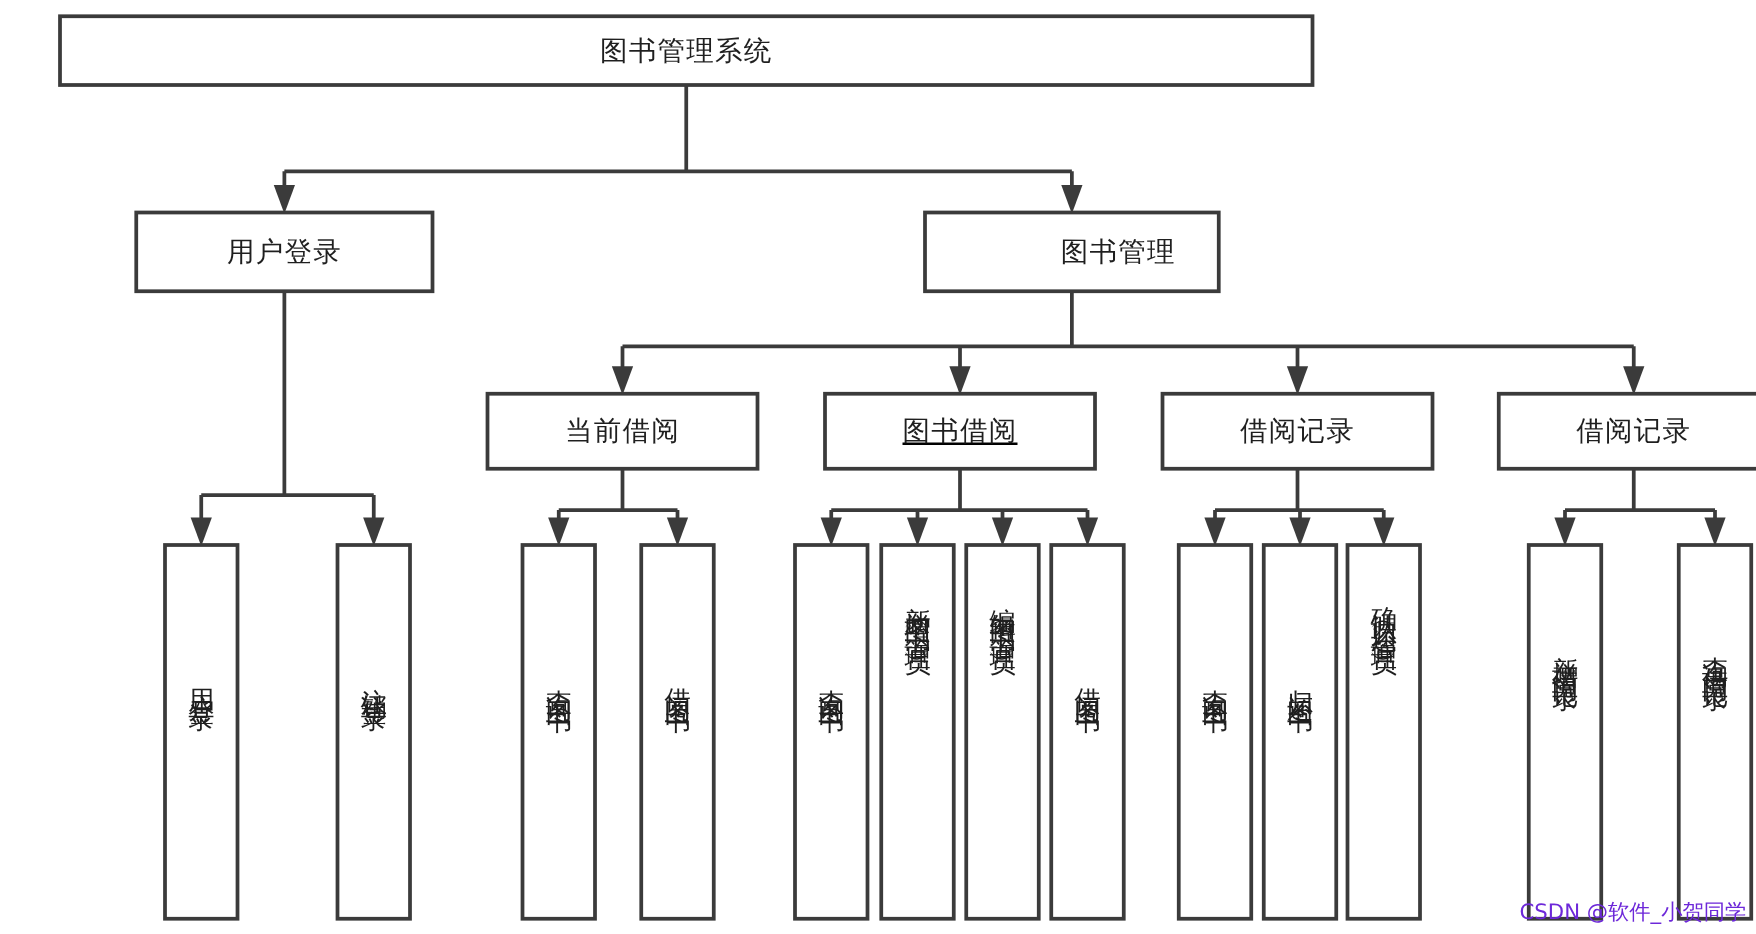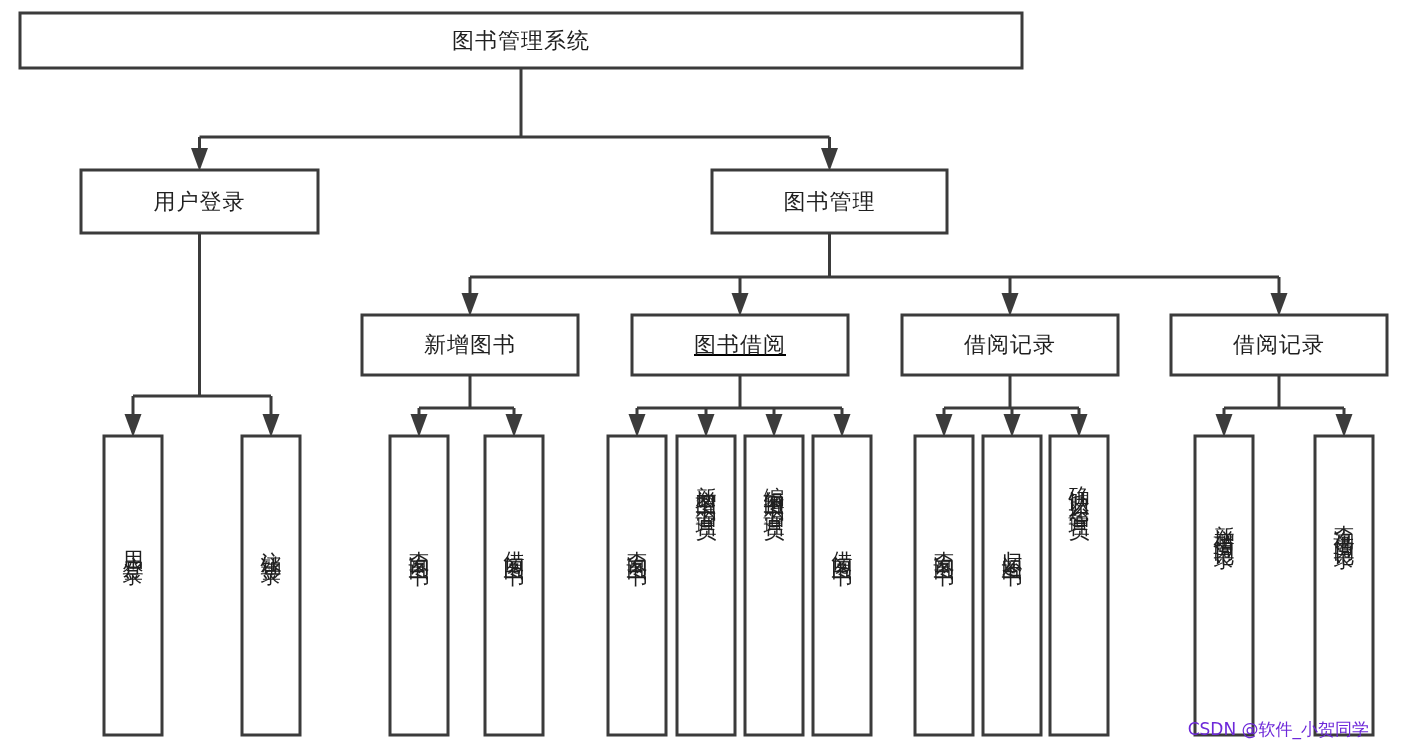--- a/index.html
+++ b/index.html
@@ -12,20 +12,21 @@
     width: 1405px;
     height: 747px;
     font-family: "DejaVu Sans", "Liberation Sans", sans-serif;
     overflow: hidden;
     position: relative;
   }
   #diagram-root {
     position: relative;
     width: 1377px;
     height: 747px;
+    margin-left: 28px;
   }
   svg.diagram-canvas {
     position: absolute;
     left: 0;
     top: 0;
     width: 1405px;
     height: 747px;
     display: block;
   }
   .node-box {
@@ -166,25 +167,25 @@
         <rect x="1315" y="436" width="58" height="299" class="node-box"></rect>
       </g>
   </svg>
   <div id="labels-layer">
       <div class="hlabel-wrap" style="left: 20px; top: 13px; width: 1002px; height: 55px;">
         <span class="hlabel-text">图书管理系统</span>
       </div>
       <div class="hlabel-wrap" style="left: 81px; top: 170px; width: 237px; height: 63px;">
         <span class="hlabel-text">用户登录</span>
       </div>
-      <div class="hlabel-wrap" style="left: 712px; top: 170px; width: 235px; height: 63px;">
+      <div class="hlabel-wrap" style="left: 712px; top: 170px; width: 235px; height: 63px; padding-left: 37px;">
         <span class="hlabel-text">图书管理</span>
       </div>
       <div class="hlabel-wrap" style="left: 362px; top: 315px; width: 216px; height: 60px;">
-        <span class="hlabel-text">新增图书</span>
+        <span class="hlabel-text">当前借阅</span>
       </div>
       <div class="hlabel-wrap" style="left: 632px; top: 315px; width: 216px; height: 60px; text-decoration: underline;">
         <span class="hlabel-text">图书借阅</span>
       </div>
       <div class="hlabel-wrap" style="left: 902px; top: 315px; width: 216px; height: 60px;">
         <span class="hlabel-text">借阅记录</span>
       </div>
       <div class="hlabel-wrap" style="left: 1171px; top: 315px; width: 216px; height: 60px;">
         <span class="hlabel-text">借阅记录</span>
       </div>

